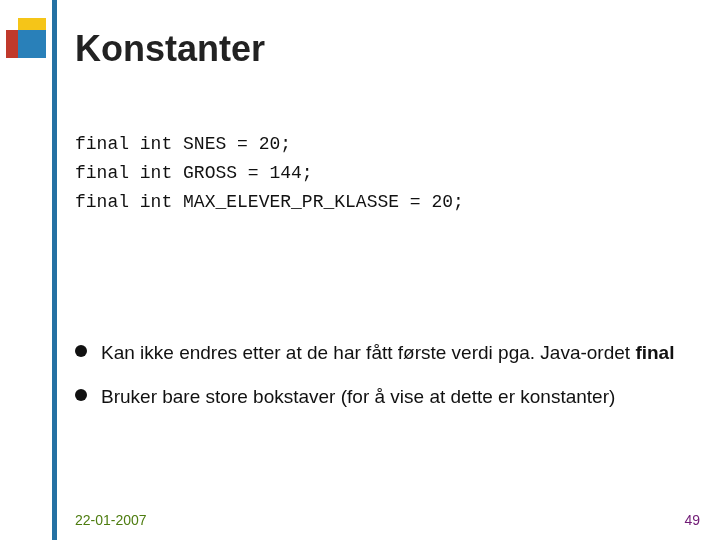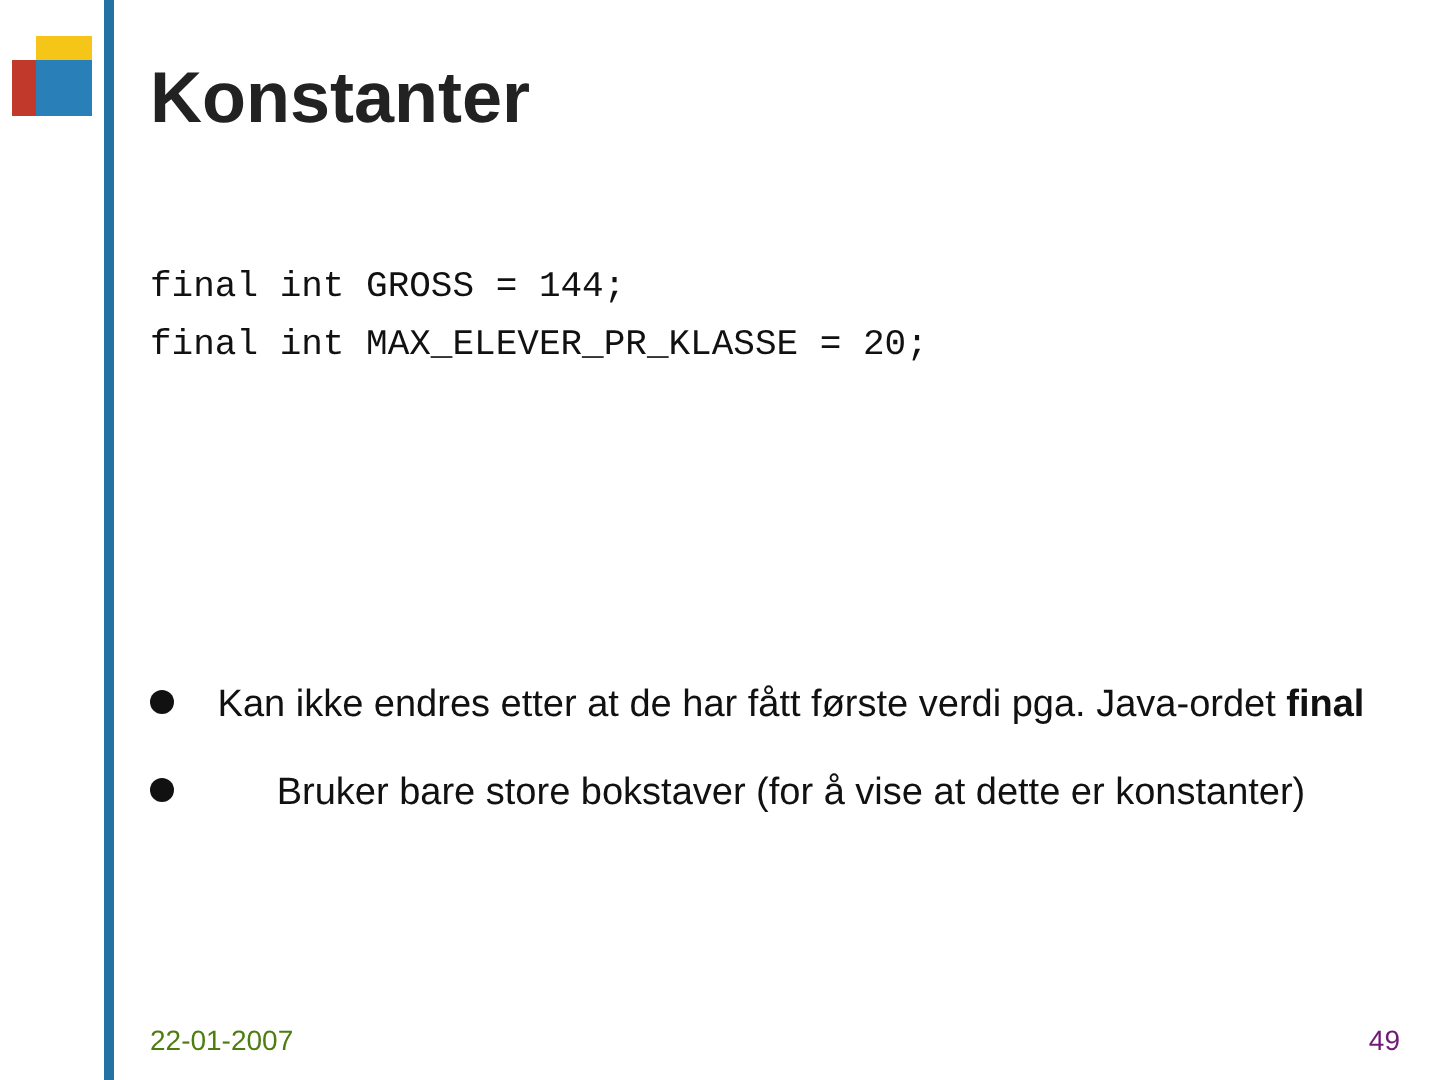--- a/index.html
+++ b/index.html
@@ -109,21 +109,20 @@
       height: 12px;
       background: #111111;
       border-radius: 50%;
       margin-top: 5px;
       margin-right: 14px;
       flex-shrink: 0;
     }
 
     .bullet-text {
       flex: 1;
-      text-align: center;
     }
 
     .bullet-text strong {
       font-weight: bold;
     }
 
     
     .footer-date {
       position: absolute;
       bottom: 12px;
@@ -148,20 +147,23 @@
   <div class="sq-red"></div>
   <div class="sq-blue"></div>
 </div>
 
 <div class="vert-bar"></div>
 
 <h1 class="page-title">Konstanter</h1>
 
 <div class="code-block">
   <div>
+    <span class="kw-final">final </span><span class="kw-int">int </span><span>SNES = 20;</span>
+  </div>
+  <div>
     <span class="kw-final">final </span><span class="kw-int">int </span><span>GROSS = 144;</span>
   </div>
   <div>
     <span class="kw-final">final </span><span class="kw-int">int </span><span>MAX_ELEVER_PR_KLASSE = 20;</span>
   </div>
 </div>
 
 <div class="bullets">
   <div class="bullet-item">
     <div class="bullet-dot"></div>

